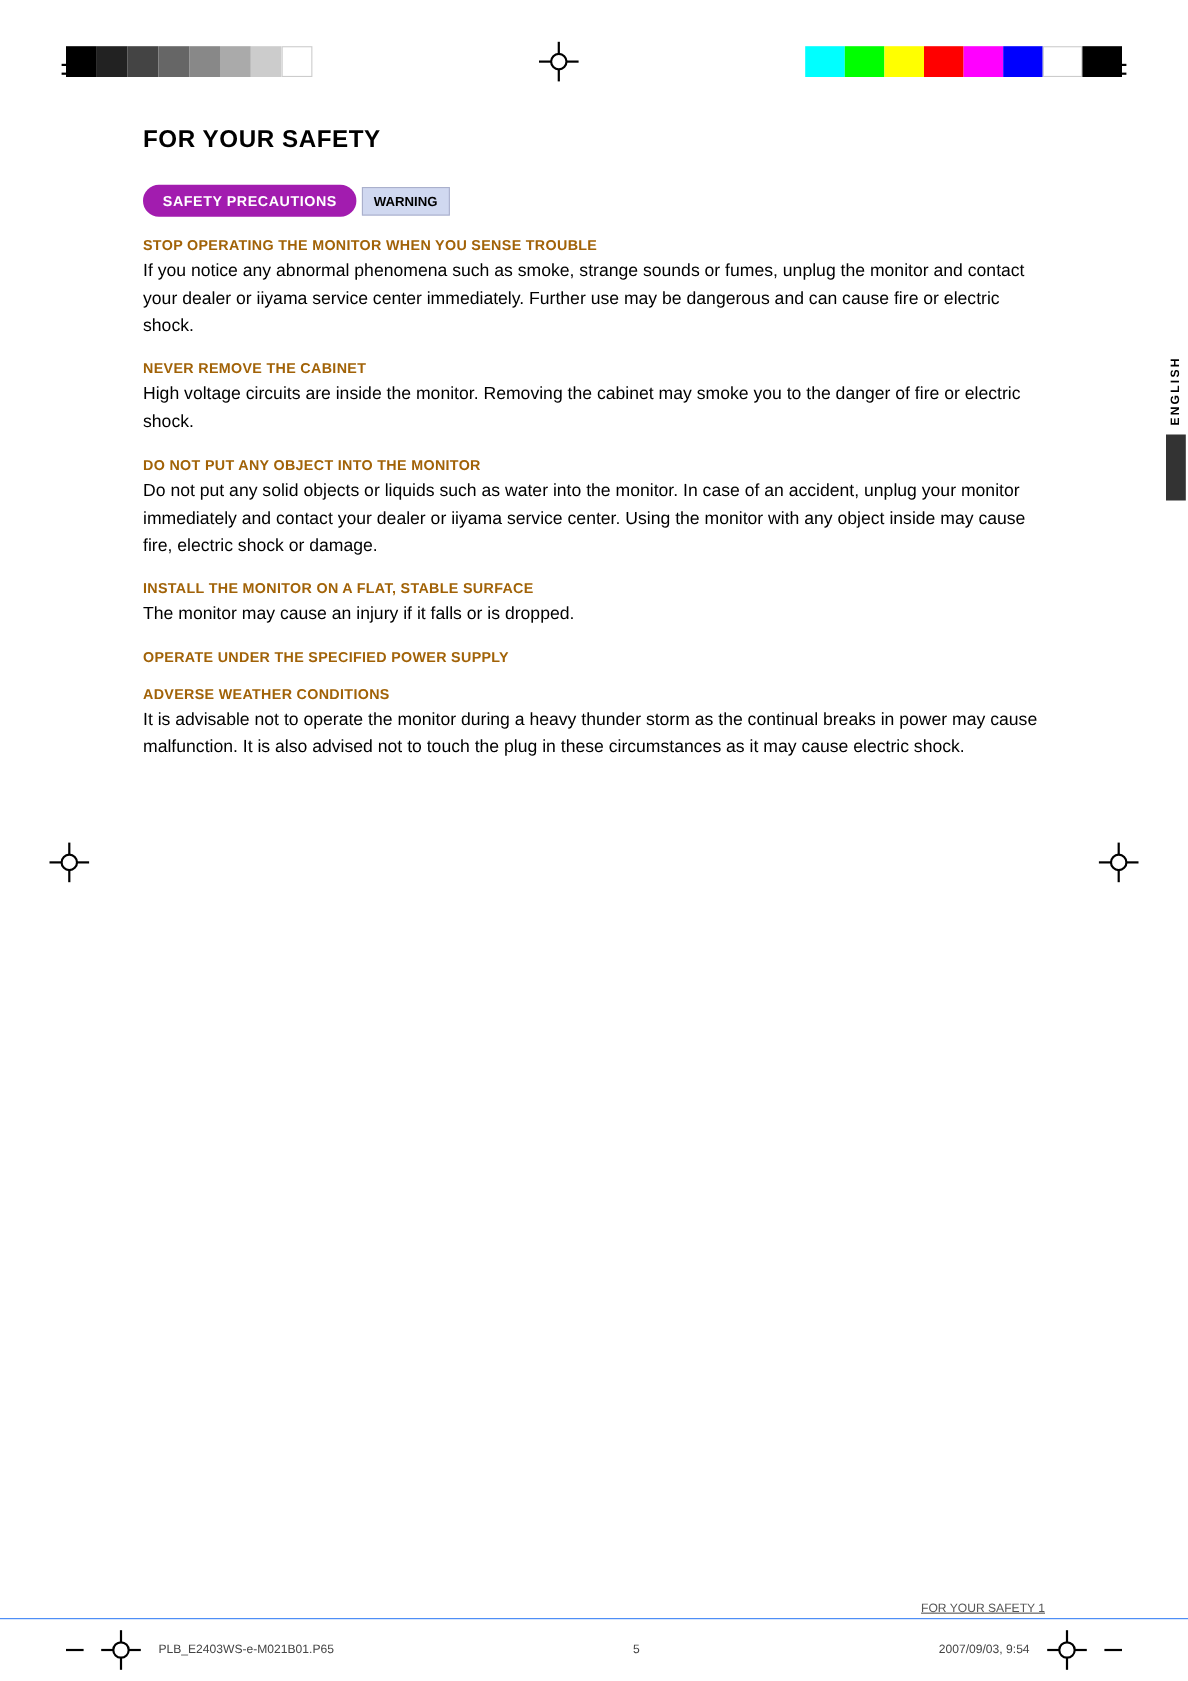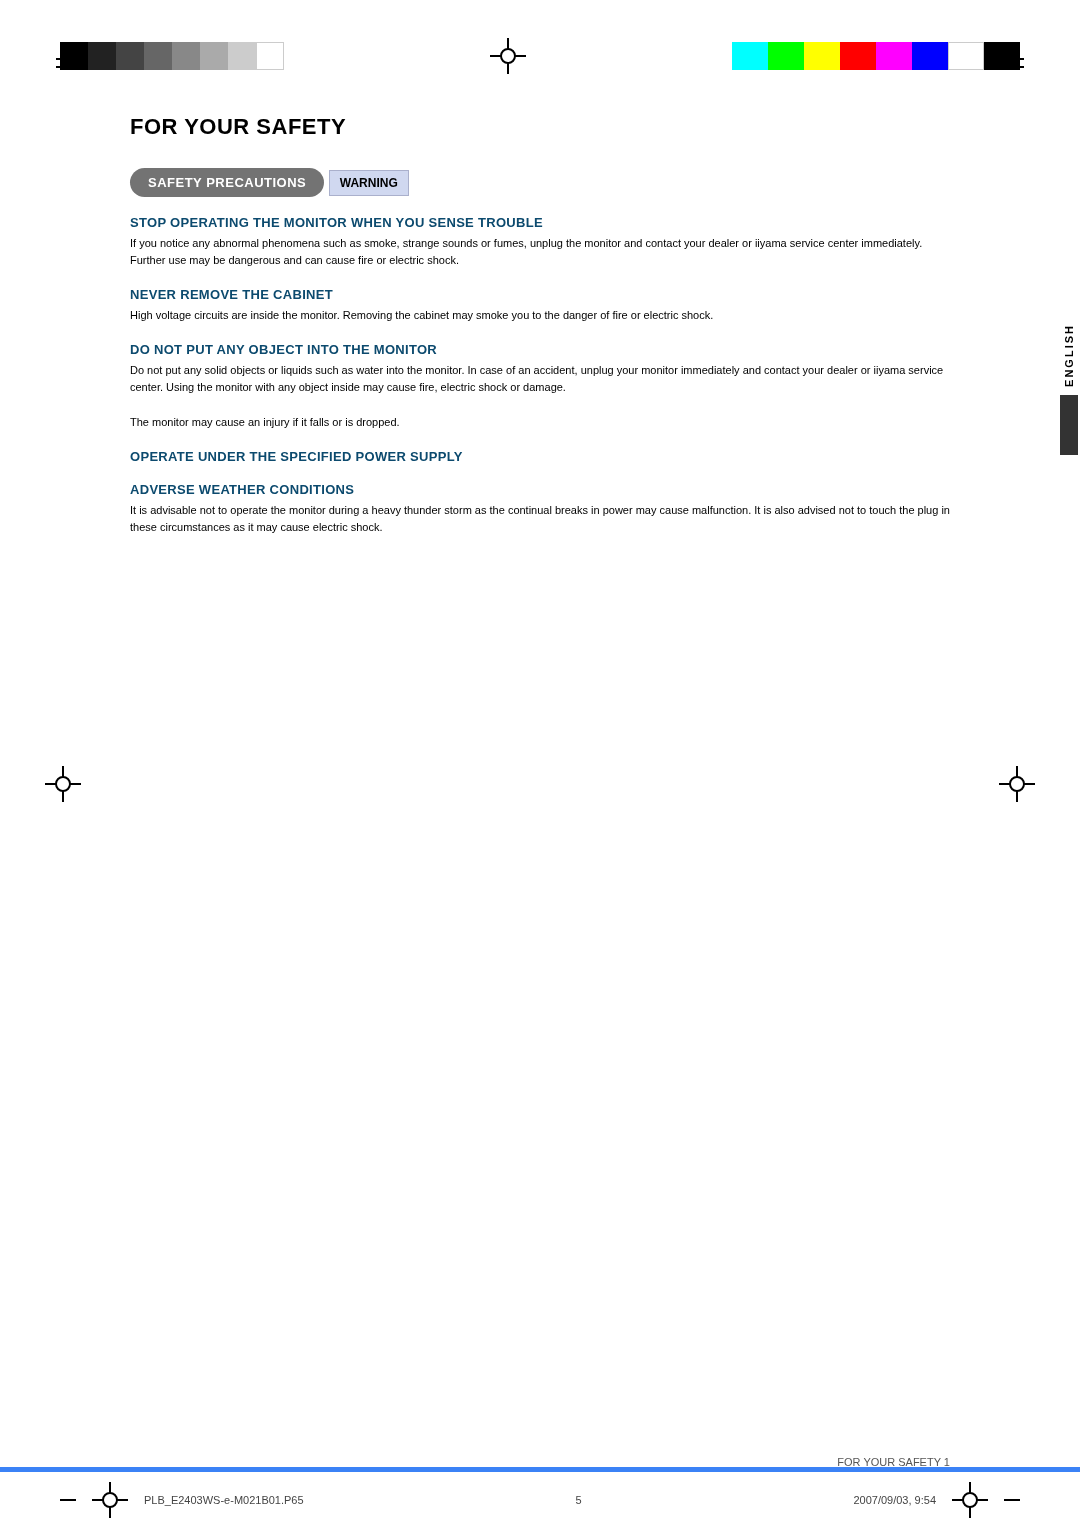--- a/index.html
+++ b/index.html
@@ -99,21 +99,21 @@
     .page-title {
       font-size: 22px;
       font-weight: 900;
       color: #000;
       margin-bottom: 28px;
       letter-spacing: 0.5px;
     }
 
     .safety-precautions-badge {
       display: inline-block;
-      background: #737373;
+      background: #a21caf;
       color: #fff;
       font-size: 13px;
       font-weight: 700;
       padding: 7px 18px;
       border-radius: 20px;
       margin-bottom: 18px;
       letter-spacing: 0.5px;
     }
 
     .warning-box {
@@ -126,28 +126,28 @@
       color: #000;
     }
 
     .section {
       margin-bottom: 18px;
     }
 
     .section-title {
       font-size: 13px;
       font-weight: 700;
-      color: #0c4a6e;
+      color: #a16207;
       margin-bottom: 5px;
       text-transform: uppercase;
       letter-spacing: 0.3px;
     }
 
     .section-body {
-      font-size: 11px;
+      font-size: 16px;
       color: #000;
       line-height: 1.55;
     }
 
     
     .english-side-label {
       position: absolute;
       right: 0;
       top: 300px;
       width: 22px;
@@ -187,21 +187,21 @@
 
     .bottom-bar {
       position: absolute;
       bottom: 30px;
       left: 0;
       right: 0;
       display: flex;
       justify-content: space-between;
       align-items: center;
       padding: 0 60px;
-      border-top: 5px solid #3b82f6;
+      border-top: 1px solid #3b82f6;
       padding-top: 10px;
     }
 
     .bottom-left-text {
       font-size: 11px;
       color: #444;
     }
 
     .bottom-center-text {
       font-size: 11px;
@@ -437,20 +437,21 @@
     </div>
 
     
     <div class="section">
       <div class="section-title">DO NOT PUT ANY OBJECT INTO THE MONITOR</div>
       <div class="section-body">Do not put any solid objects or liquids such as water into the monitor. In case of an accident, unplug your monitor immediately and contact your dealer or iiyama service center. Using the monitor with any object inside may cause fire, electric shock or damage.</div>
     </div>
 
     
     <div class="section">
+      <div class="section-title">INSTALL THE MONITOR ON A FLAT, STABLE SURFACE</div>
       <div class="section-body">The monitor may cause an injury if it falls or is dropped.</div>
     </div>
 
     
 
     
     <div class="section">
       <div class="section-title">OPERATE UNDER THE SPECIFIED POWER SUPPLY</div>
     </div>
 

